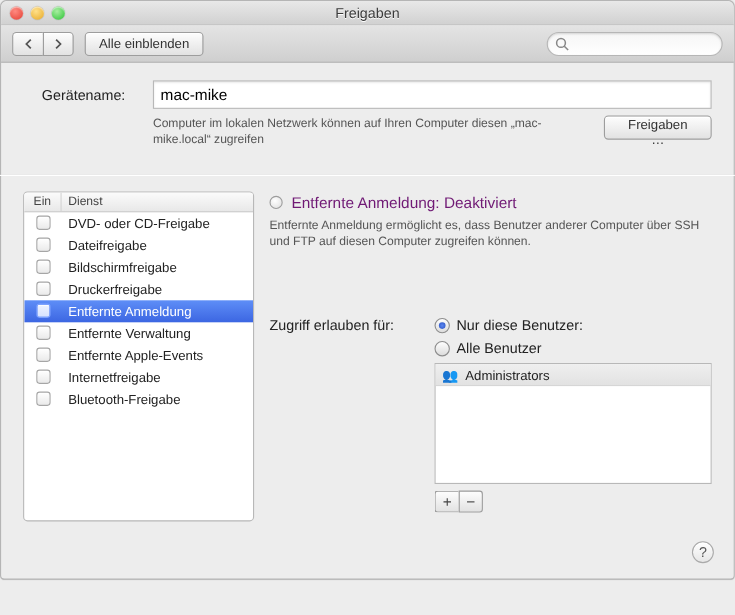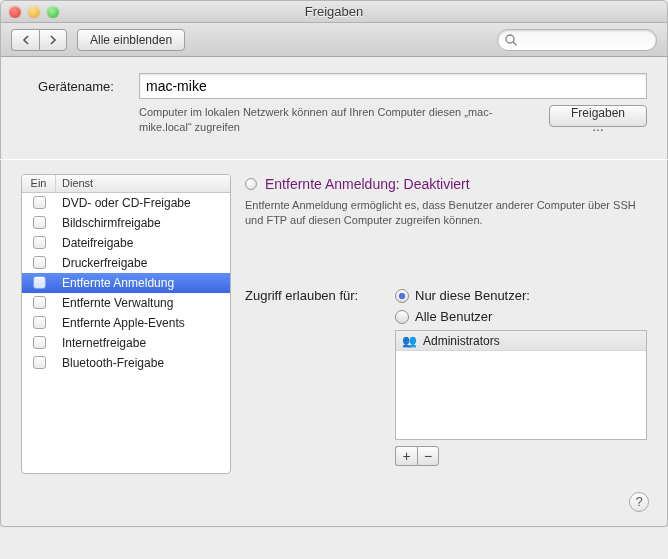--- a/index.html
+++ b/index.html
@@ -170,27 +170,27 @@
           <div class="srow">
             <div class="c1">
               <div class="chk"></div>
             </div>
             <div class="c2">DVD- oder CD-Freigabe</div>
           </div>
           <div class="srow">
             <div class="c1">
               <div class="chk"></div>
             </div>
+            <div class="c2">Dateifreigabe</div>
+          </div>
+          <div class="srow">
+            <div class="c1">
+              <div class="chk"></div>
+            </div>
             <div class="c2">Bildschirmfreigabe</div>
-          </div>
-          <div class="srow">
-            <div class="c1">
-              <div class="chk"></div>
-            </div>
-            <div class="c2">Dateifreigabe</div>
           </div>
           <div class="srow">
             <div class="c1">
               <div class="chk"></div>
             </div>
             <div class="c2">Druckerfreigabe</div>
           </div>
           <div class="srow selected">
             <div class="c1">
               <div class="chk"></div>

